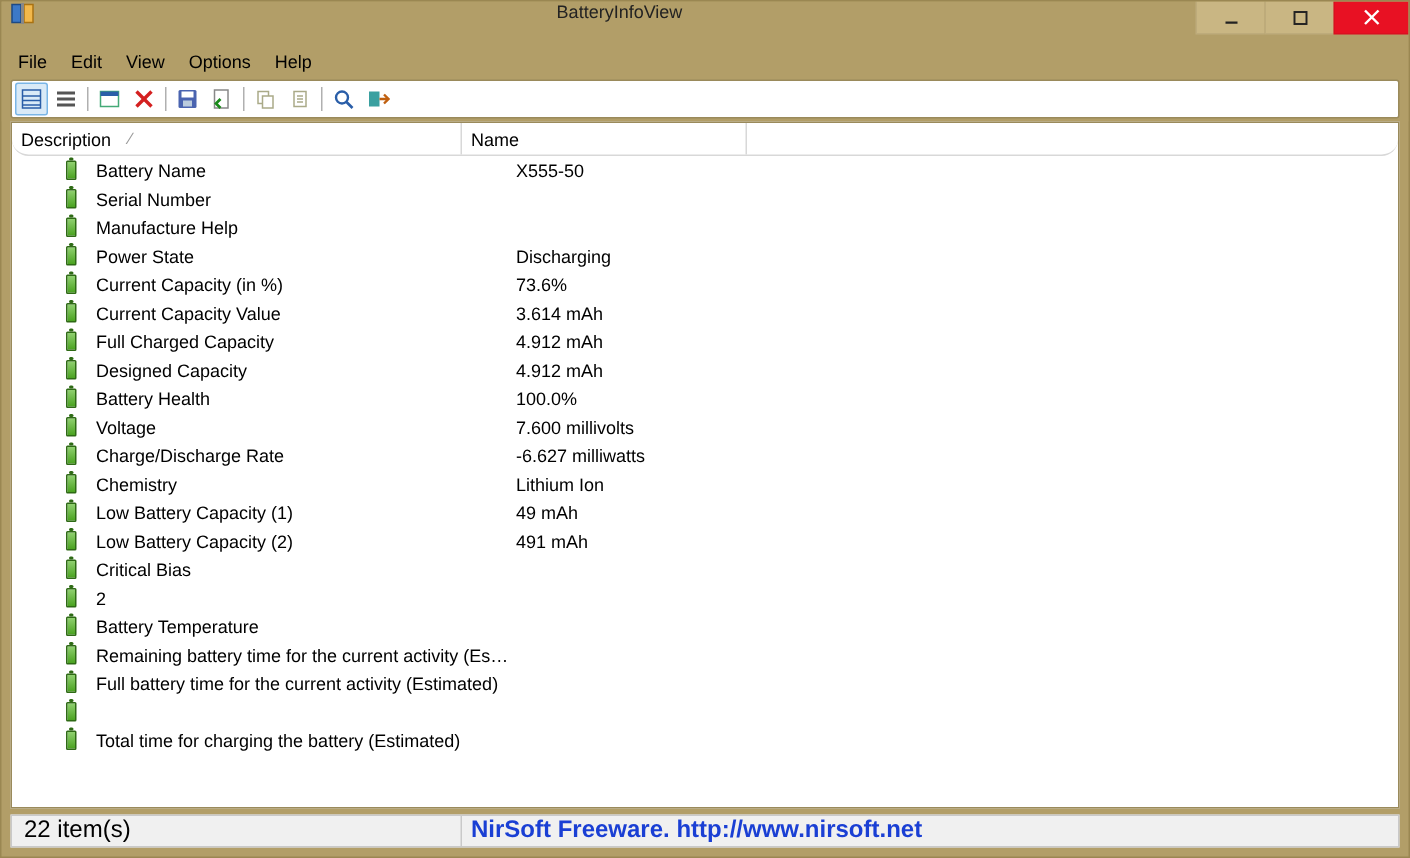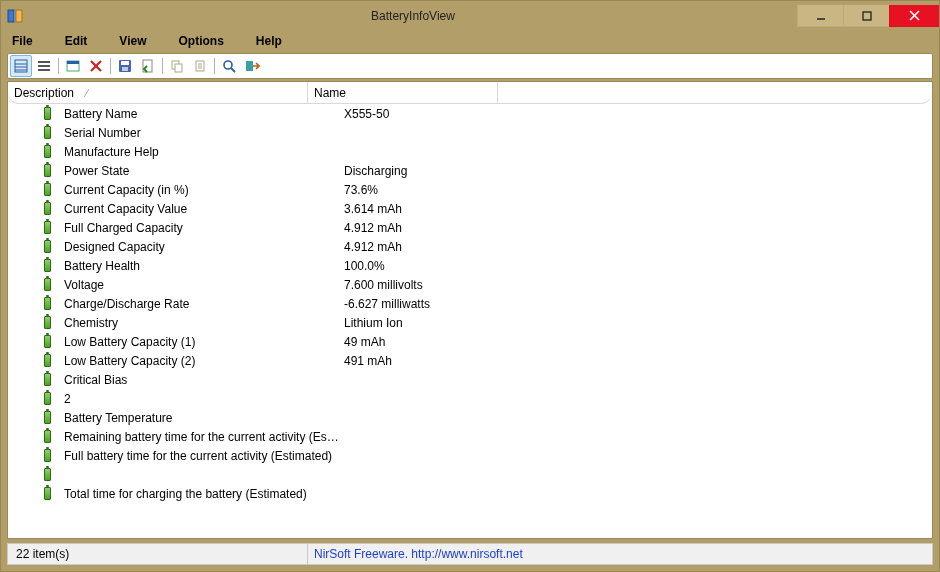--- a/index.html
+++ b/index.html
@@ -25,21 +25,21 @@
     display: flex;
     flex-direction: column;
     color: var(--text);
     overflow: hidden;
   }
 
   
   .titlebar {
     height: 30px;
     display: flex;
-    align-items: center;
+    align-items: flex-start;
     background: var(--frame-bg);
   }
   .titlebar .app-icon {
     width: 28px; display:flex; align-items:center; justify-content:center;
   }
   .titlebar .title {
     flex: 1; display:flex; align-items:center; justify-content:center;
     font-size: 12px; color: #222;
   }
   .winbtns { display:flex; }
@@ -50,23 +50,22 @@
     border:1px solid rgba(0,0,0,.06); border-top:none; border-right:none;
   }
   .winbtn.close { background: var(--close-red); color:#fff; width:50px;}
   .winbtn.min, .winbtn.max { background:#c9b683; }
 
   
   .menubar {
     height: 20px;
     display:flex; align-items:center;
     padding: 0 3px;
-    gap: 16px;
+    gap: 0px;
     background: var(--frame-bg);
-    font-weight: bold;
   }
   .menuitem { padding: 2px 8px; border-radius:2px; }
 
   
   .toolbar-wrap { padding: 2px 6px; background: var(--frame-bg); }
   .toolbar {
     height: 26px;
     border: 1px solid #9a8a5b;
     border-radius: 2px;
     background: #fff;
@@ -118,31 +117,31 @@
   .row .icon-cell { width:16px; display:flex; align-items:center; }
   .row .desc-cell { width: 280px; padding-left:4px; overflow:hidden; text-overflow:ellipsis; }
   .row .val-cell  { flex:1; padding-left:4px; }
 
   
   .statusbar {
     height: 22px; margin:4px 6px 6px 6px;
     background: var(--status-bg);
     border: 1px solid #c9c9c9;
     display:flex; align-items:stretch;
-    font-size: 12px;
+    font-size: 16px;
   }
   .status-left {
     width: 300px; display:flex; align-items:center;
     padding: 0 8px; border-right:1px solid #c9c9c9;
   }
   .status-right {
     flex:1; display:flex; align-items:center; padding: 0 6px;
   }
   .status-right a {
-    color:#1a3fd4; text-decoration:none; font-weight:400;
+    color:#1a3fd4; text-decoration:none; font-weight:700;
   }
 
   
   .batt {
     width:7px; height:13px;
     border:1px solid #2e6a15; border-radius:1px;
     background:linear-gradient(#90d070,#4aa320);
     position:relative;
   }
   .batt::before{

